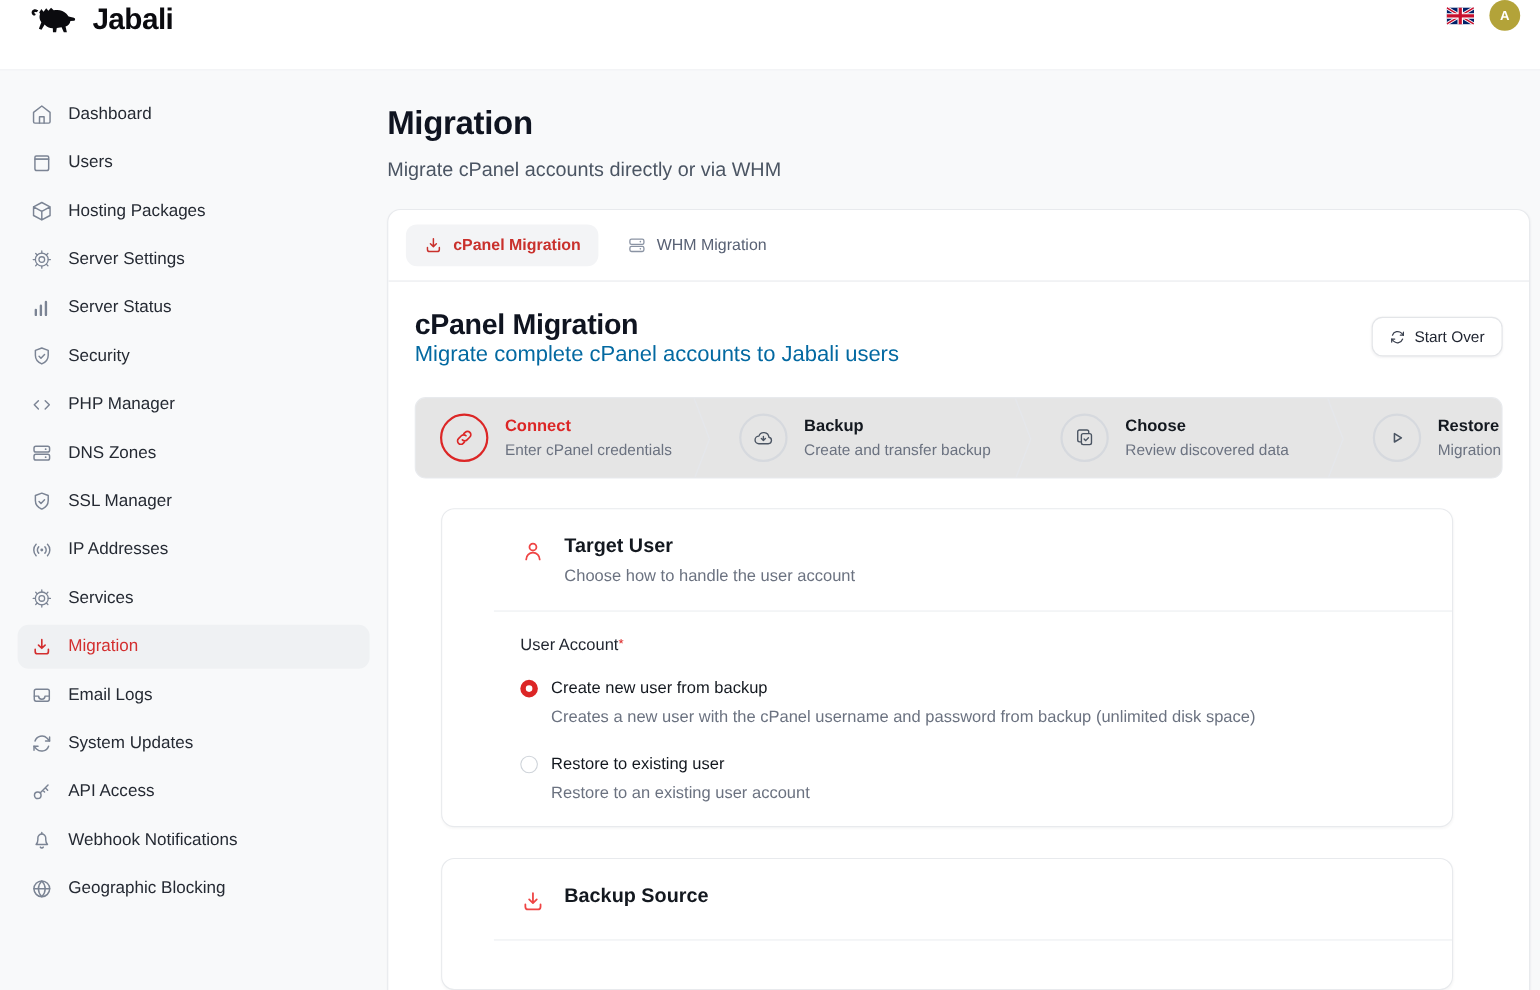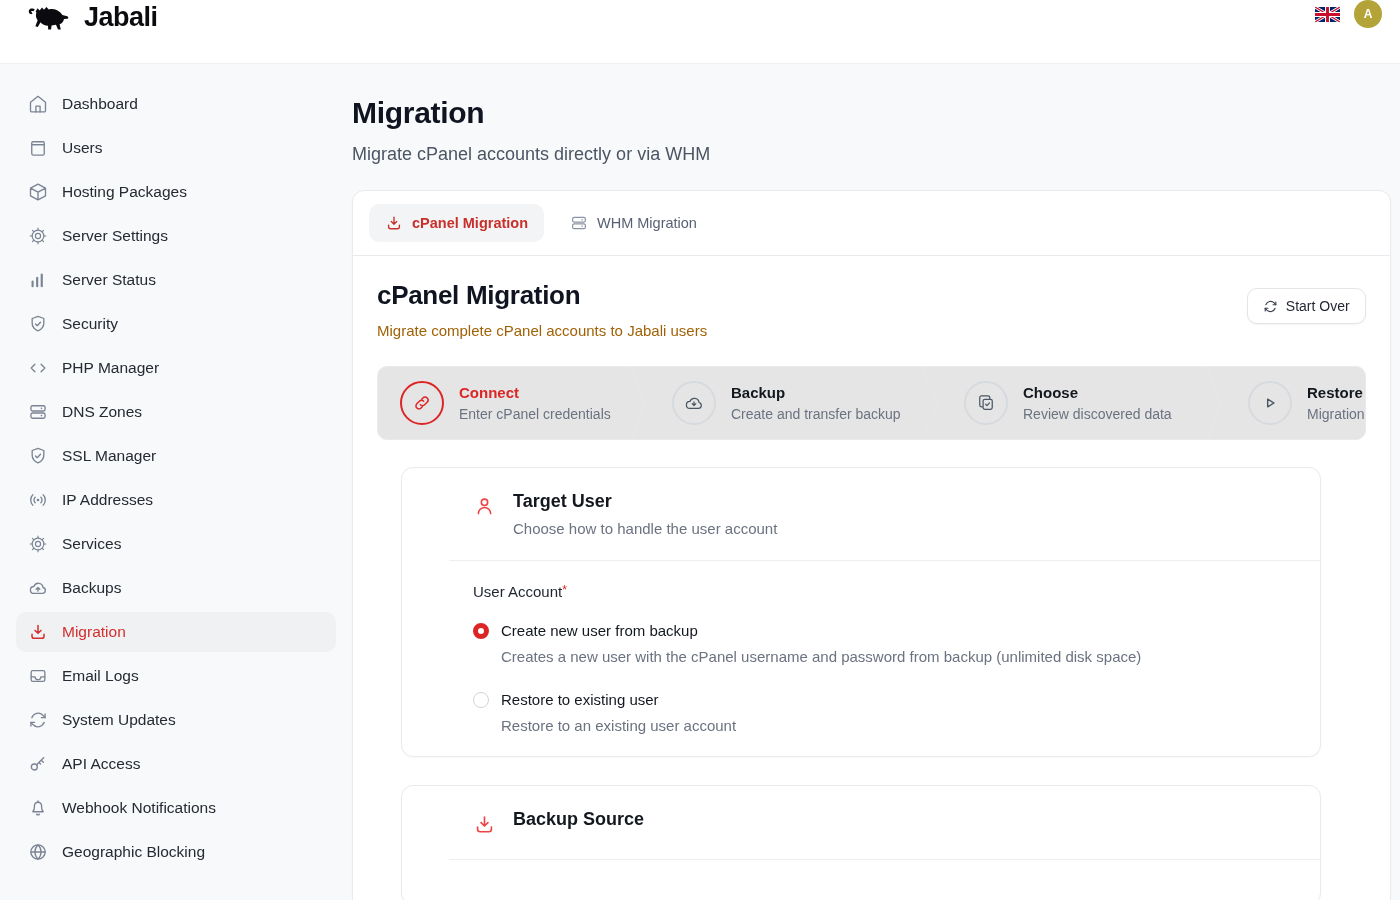--- a/index.html
+++ b/index.html
@@ -48,21 +48,21 @@
   .tab {
     display:flex; align-items:center; gap:9px; padding:10px 16px;
     border-radius:10px; font-size:14.5px; color:#586174; font-weight:500; cursor:pointer;
   }
   .tab .icon { width:18px; height:18px; color:#8a93a3; }
   .tab.active { background:#f3f4f6; color:#c9302c; font-weight:650; }
   .tab.active .icon { color:#c9302c; }
   .panel-body { padding:24px; }
   .sec-head { display:flex; align-items:flex-start; justify-content:space-between; }
   .sec-title { font-size:26px; font-weight:800; color:#0f1420; letter-spacing:-0.3px; }
-  .sec-sub { font-size:15px; color:#a16207; margin-top:11px; }
+  .sec-sub { font-size:20px; color:#0369a1; }
   .btn-outline {
     display:flex; align-items:center; gap:8px; padding:9px 15px; margin-top:8px;
     background:#fff; border:1px solid #e3e5e8; border-radius:10px;
     font-size:14px; font-weight:500; color:#1f2430; cursor:pointer;
     box-shadow:0 1px 2px rgba(16,24,40,.05);
   }
   .btn-outline .icon { width:15px; height:15px; color:#3c4250; }
   
   .stepper {
     margin-top:27px; border:1px solid #e8eaed; border-radius:10px;
@@ -282,26 +282,20 @@
           <use href="#i-broadcast"></use>
         </svg>
         <span>IP Addresses</span>
       </div>
     <div class="side-item">
         <svg class="icon" fill="none" stroke="currentColor" stroke-width="1.4" stroke-linecap="round" stroke-linejoin="round">
           <use href="#i-gear"></use>
         </svg>
         <span>Services</span>
       </div>
-    <div class="side-item">
-        <svg class="icon" fill="none" stroke="currentColor" stroke-width="1.6" stroke-linecap="round" stroke-linejoin="round">
-          <use href="#i-cloud-up"></use>
-        </svg>
-        <span>Backups</span>
-      </div>
     <div class="side-item active">
         <svg class="icon" fill="none" stroke="currentColor" stroke-width="1.8" stroke-linecap="round" stroke-linejoin="round">
           <use href="#i-download"></use>
         </svg>
         <span>Migration</span>
       </div>
     <div class="side-item">
         <svg class="icon" fill="none" stroke="currentColor" stroke-width="1.6" stroke-linecap="round" stroke-linejoin="round">
           <use href="#i-inbox"></use>
         </svg>

